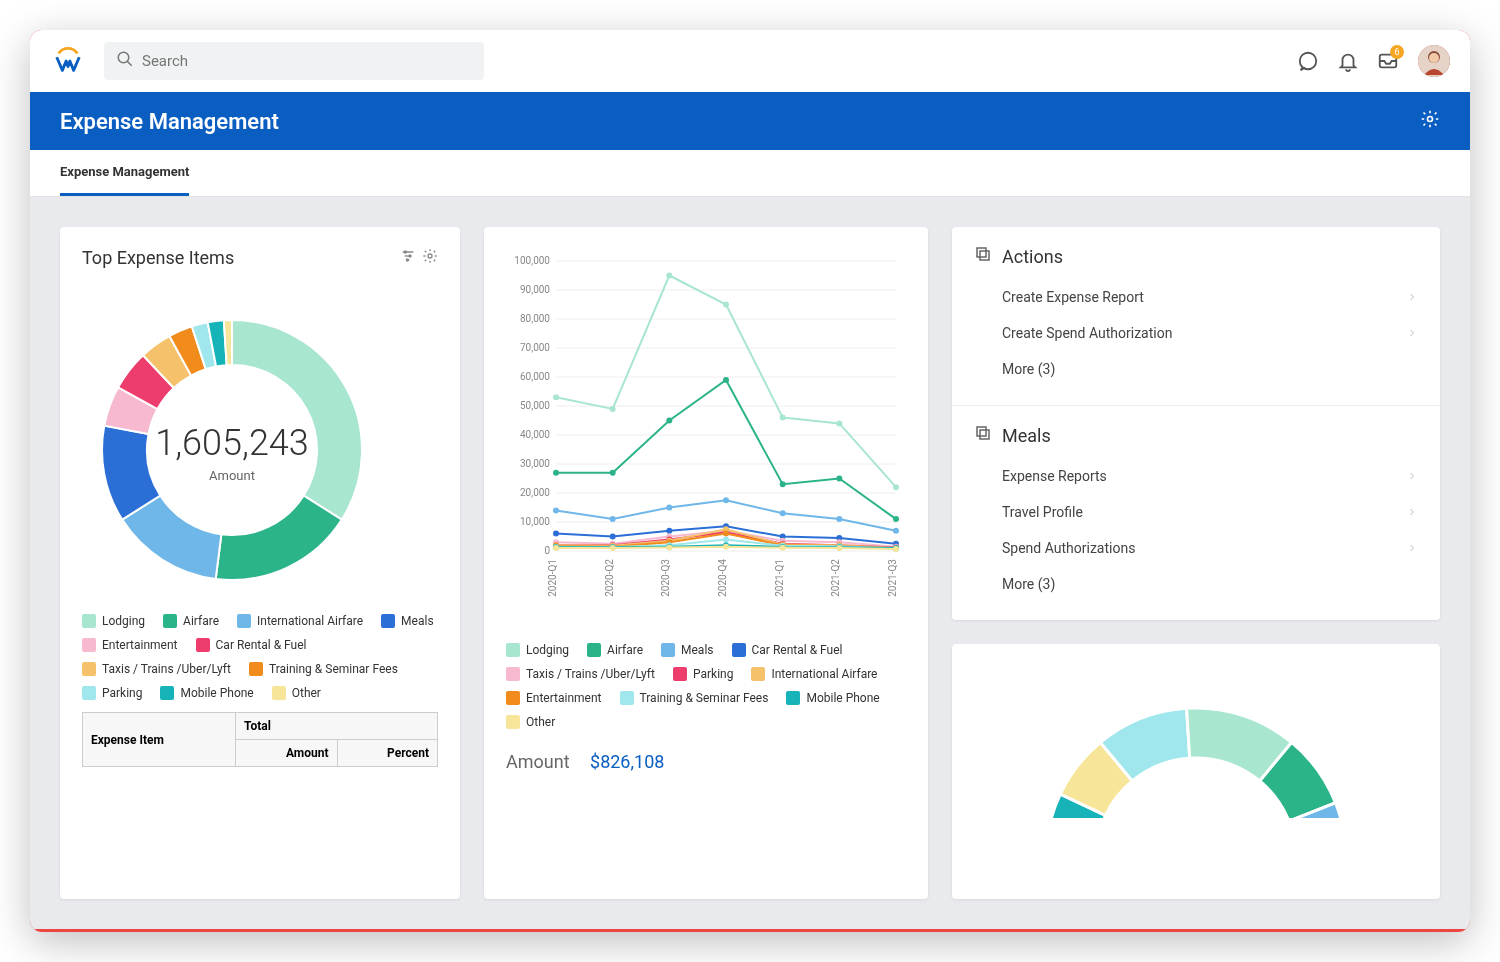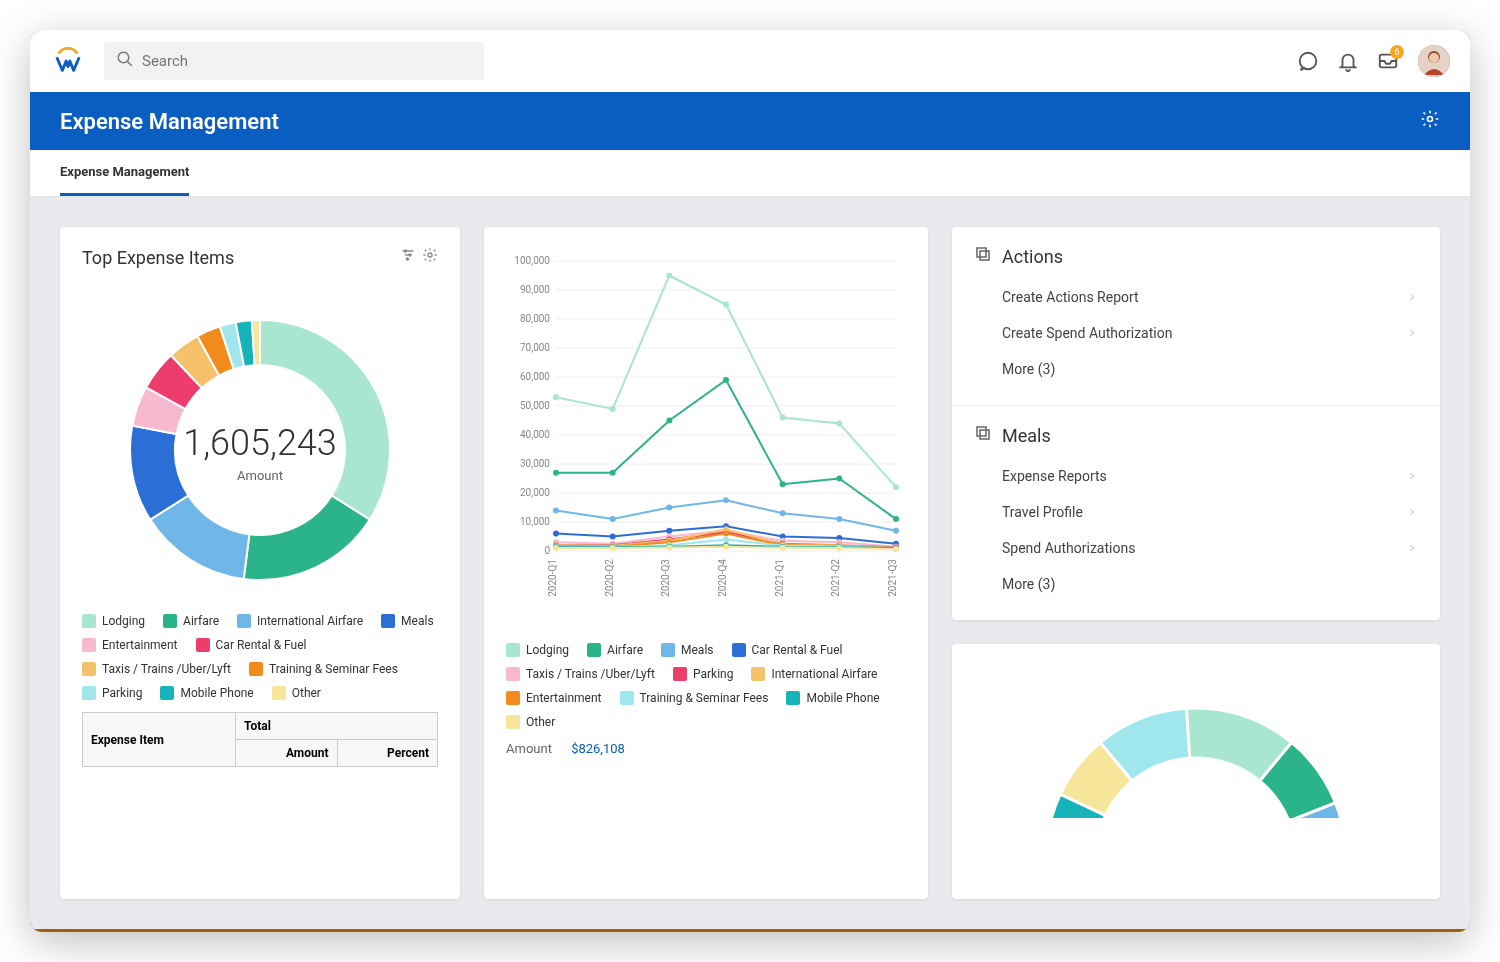--- a/index.html
+++ b/index.html
@@ -1,17 +1,17 @@
 <!DOCTYPE html>
 <html><head>
 <meta charset="utf-8">
 <style>
 * { box-sizing: border-box; margin: 0; padding: 0; font-family: -apple-system, BlinkMacSystemFont, "Segoe UI", Roboto, Arial, sans-serif; }
 body { background: #fff; width: 1500px; height: 962px; overflow: hidden; padding: 30px; }
-.window { width: 1440px; height: 902px; border-radius: 12px; box-shadow: 0 10px 40px rgba(0,0,0,0.25); overflow: hidden; background: #a16207; position: relative; }
+.window { width: 1440px; height: 902px; border-radius: 12px; box-shadow: 0 10px 40px rgba(0,0,0,0.25); overflow: hidden; background: #ef4444; position: relative; }
 .topbar { display: flex; align-items: center; height: 62px; padding: 0 20px; background: #fff; }
 .logo { width: 36px; height: 36px; display:flex; align-items:center; justify-content:center; }
 .logo svg { width: 30px; height: 30px; }
 .search { flex: 0 0 380px; margin-left: 18px; height: 38px; background: #f1f2f3; border-radius: 4px; display:flex; align-items:center; padding: 0 12px; }
 .search svg { width: 18px; height: 18px; margin-right: 8px; color:#777; }
 .search input { border:none; background:transparent; outline:none; font-size:15px; color:#555; width:100%; }
 .topbar .spacer { flex:1; }
 .topicon { width: 36px; height: 36px; display:flex; align-items:center; justify-content:center; color:#555; margin-left:4px; cursor:pointer; position:relative; }
 .topicon svg { width:22px; height:22px; }
 .badge { position:absolute; top:2px; right:2px; background:#f5a623; color:#fff; font-size:9px; border-radius:8px; min-width:14px; height:14px; display:flex; align-items:center; justify-content:center; }
@@ -21,39 +21,39 @@
 .bluebar h1 { font-size:22px; font-weight:600; }
 .bluebar .gear { color:#fff; cursor:pointer; }
 .tabbar { background:#fff; padding: 0 30px; border-bottom:1px solid #e3e3e3; display:flex; }
 .tab { font-size:13px; font-weight:700; color:#333; padding:14px 0; border-bottom:3px solid #0a5ec2; }
 .workspace { background:#e8eaed; padding:30px; display:flex; gap:24px; height: calc(100% - 62px - 58px - 50px); overflow:hidden; }
 .col { display:flex; flex-direction:column; gap:24px; }
 .col1 { flex: 0 0 400px; }
 .col2 { flex: 0 0 440px; }
 .col3 { flex: 1; }
 .card { background:#fff; border-radius:4px; box-shadow: 0 1px 3px rgba(0,0,0,0.08); padding: 20px 22px; }
-.card-head { display:flex; align-items:flex-start; margin-bottom:12px; }
+.card-head { display:flex; align-items:center; margin-bottom:12px; }
 .card-title { font-size:18px; font-weight:400; color:#333; flex:1; }
 .card-icons { display:flex; gap:6px; color:#888; }
 .card-icons span { cursor:pointer; }
-.donut-wrap { display:flex; align-items:center; justify-content:center; padding:20px 0 10px; }
+.donut-wrap { display:flex; align-items:center; padding:20px 0 10px; }
 .donut { position:relative; }
 .donut .center { position:absolute; top:50%; left:50%; transform:translate(-50%,-50%); text-align:center; }
 .donut .center .big { font-size:36px; font-weight:300; color:#333; }
 .donut .center .lbl { font-size:13px; color:#666; margin-top:4px; }
 .legend { display:flex; flex-wrap:wrap; gap:10px 18px; font-size:12px; color:#333; }
 .legend .item { display:flex; align-items:center; gap:6px; }
 .legend .sw { width:14px; height:14px; border-radius:2px; }
 .tbl { margin-top:12px; border:1px solid #ccc; font-size:12px; border-collapse:collapse; width:100%; }
 .tbl th, .tbl td { border:1px solid #ccc; padding:6px 8px; text-align:left; }
 .tbl th { background:#f7f7f7; font-weight:700; }
 .tbl .right { text-align:right; }
 .linechart { padding-top:4px; }
 .line-legend { margin-top:18px; }
-.amt-row { margin-top:12px; font-size:13px; }
+.amt-row { margin-top:22px; font-size:18px; }
 .amt-row .lab { color:#666; margin-right:16px; }
 .amt-row .val { color:#0a5ec2; }
 .panel { background:#fff; border-radius:4px; box-shadow: 0 1px 3px rgba(0,0,0,0.08); }
 .panel-section { padding:18px 22px; }
 .panel-section + .panel-section { border-top:1px solid #eee; }
 .panel-head { display:flex; align-items:flex-end; gap:10px; margin-bottom:12px; color:#333; }
 .panel-head svg { width:18px; height:18px; color:#666; }
 .panel-head .ttl { font-size:18px; font-weight:400; }
 .panel-list .row { display:flex; align-items:center; justify-content:space-between; padding:10px 0 10px 28px; font-size:14px; color:#444; cursor:pointer; }
 .panel-list .row svg { width:12px; height:12px; color:#bbb; }
@@ -404,21 +404,21 @@
         <div class="panel-section">
           <div class="panel-head">
             <span><svg viewBox="0 0 24 24" fill="none" stroke="currentColor" stroke-width="2">
                   <rect x="4" y="4" width="12" height="12"></rect>
                   <rect x="8" y="8" width="12" height="12"></rect>
                 </svg></span>
             <span class="ttl">Actions</span>
           </div>
           <div class="panel-list">
             <div class="row">
-                <span>Create Actions Report</span>
+                <span>Create Expense Report</span>
                 <svg viewBox="0 0 24 24" fill="none" stroke="currentColor" stroke-width="2">
                   <polyline points="9 6 15 12 9 18"></polyline>
                 </svg>
               </div>
             <div class="row">
                 <span>Create Spend Authorization</span>
                 <svg viewBox="0 0 24 24" fill="none" stroke="currentColor" stroke-width="2">
                   <polyline points="9 6 15 12 9 18"></polyline>
                 </svg>
               </div>

